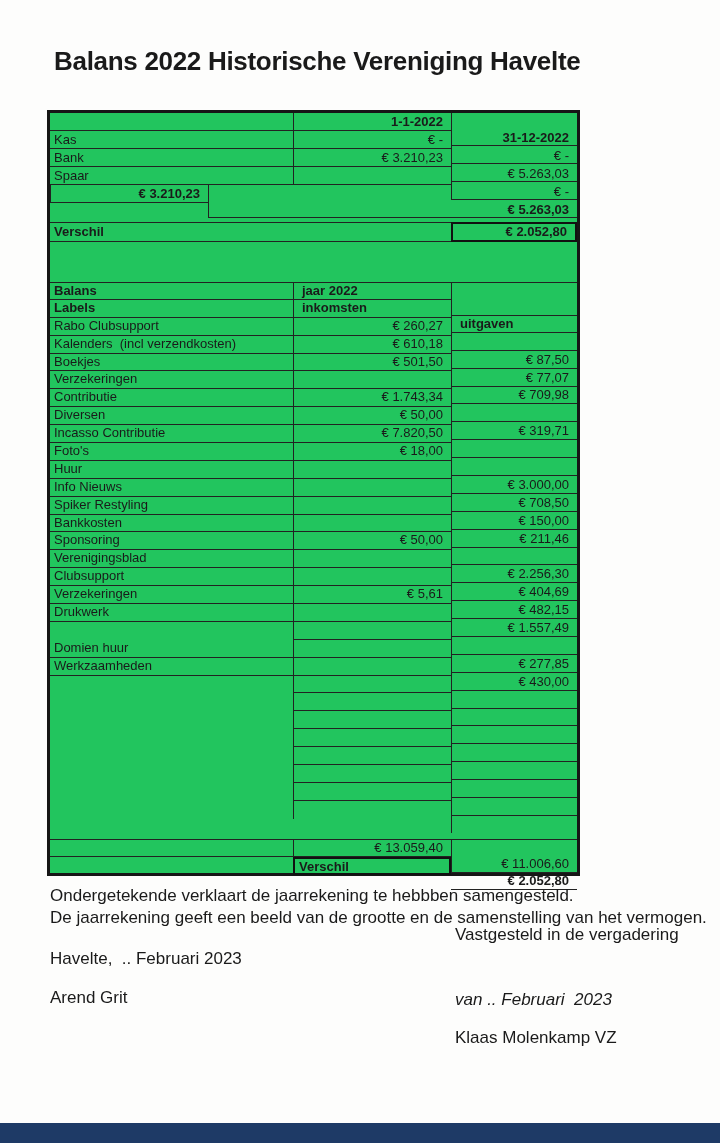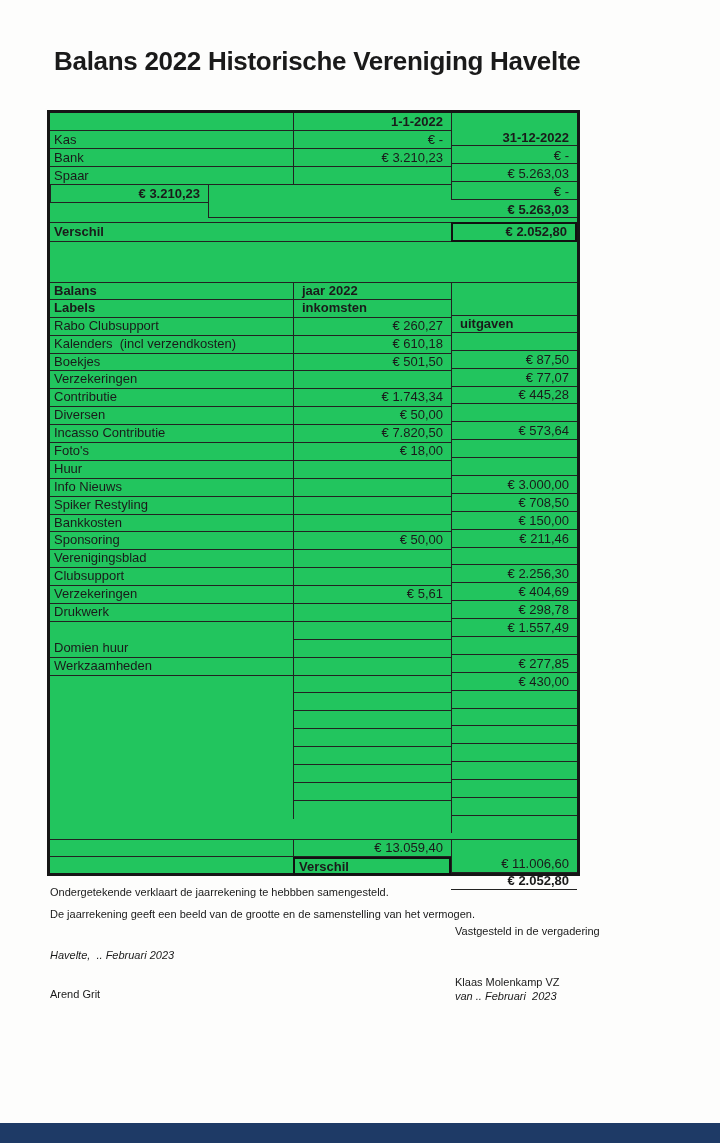--- a/index.html
+++ b/index.html
@@ -30,21 +30,21 @@
   .blankrow.no-b .c2, .blankrow.no-b .c3 { border-bottom:none; }
   .trow { border-top:1px solid var(--bc);margin-top:20px; }
   .trow > div { border-bottom:1px solid var(--bc); }
   .gap19 { height:19px; } .gap20 { height:20px; }
   .verschil-top { height:20px; line-height:16px; }
   .vlabel { width:401px; padding:1px 4px; border-top:1px solid var(--bc); border-bottom:1px solid var(--bc); }
   .vbox { flex:1; padding:0 8px; border:2px solid #111; text-align:right; }
   .vbox2 { width:158px; padding:0 4px; border:2px solid #111; }
   .verschil-bottom .c1 { border:none; }
   .verschil-bottom .c3 { border-left:none; border-bottom:1px solid var(--bc); }
-  .note { position:absolute; font-size:11px; white-space:pre-wrap; }
+  .note { position:absolute; font-size:17px; white-space:pre-wrap; }
   .bottom-bar { position:absolute; left:0; bottom:0; width:720px; height:20px; }
 </style>
 </head>
 <body>
 
 <h1 class="title">Balans 2022 Historische Vereniging Havelte</h1>
 
 <div class="frame">
 
   <div class="row header-row">
@@ -106,31 +106,31 @@
         <div class="c3 right">€ 87,50</div>
       </div>
       <div class="row drow">
         <div class="c1">Boekjes</div>
         <div class="c2 right">€ 501,50</div>
         <div class="c3 right">€ 77,07</div>
       </div>
       <div class="row drow">
         <div class="c1">Verzekeringen</div>
         <div class="c2 right"></div>
-        <div class="c3 right">€ 445,28</div>
+        <div class="c3 right">€ 709,98</div>
       </div>
       <div class="row drow">
         <div class="c1">Contributie</div>
         <div class="c2 right">€ 1.743,34</div>
         <div class="c3 right"></div>
       </div>
       <div class="row drow">
         <div class="c1">Diversen</div>
         <div class="c2 right">€ 50,00</div>
-        <div class="c3 right">€ 573,64</div>
+        <div class="c3 right">€ 319,71</div>
       </div>
       <div class="row drow">
         <div class="c1">Incasso Contributie</div>
         <div class="c2 right">€ 7.820,50</div>
         <div class="c3 right"></div>
       </div>
       <div class="row drow">
         <div class="c1">Foto's</div>
         <div class="c2 right">€ 18,00</div>
         <div class="c3 right"></div>
@@ -166,21 +166,21 @@
         <div class="c3 right">€ 2.256,30</div>
       </div>
       <div class="row drow">
         <div class="c1">Clubsupport</div>
         <div class="c2 right"></div>
         <div class="c3 right">€ 404,69</div>
       </div>
       <div class="row drow">
         <div class="c1">Verzekeringen</div>
         <div class="c2 right">€ 5,61</div>
-        <div class="c3 right">€ 298,78</div>
+        <div class="c3 right">€ 482,15</div>
       </div>
       <div class="row drow">
         <div class="c1">Drukwerk</div>
         <div class="c2 right"></div>
         <div class="c3 right">€ 1.557,49</div>
       </div>
       <div class="row blankrow">
         <div class="c1"></div>
         <div class="c2 right"></div>
         <div class="c3 right"></div>
@@ -244,19 +244,19 @@
 
   <div class="row verschil-bottom">
     <div class="c1"></div>
     <div class="vbox2 bold">Verschil</div>
     <div class="c3 right bold">€ 2.052,80</div>
   </div>
 </div>
 
 <div class="note" style="left:50px; top:886px;">Ondergetekende verklaart de jaarrekening te hebbben samengesteld.</div>
 <div class="note" style="left:50px; top:908px;">De jaarrekening geeft een beeld van de grootte en de samenstelling van het vermogen.</div>
-<div class="note" style="left:50px; top:949px;font-style:italic;">Havelte,  .. Februari 2023</div>
+<div class="note" style="left:50px; top:949px;">Havelte,  .. Februari 2023</div>
 <div class="note" style="left:50px; top:988px;">Arend Grit</div>
 <div class="note" style="left:455px; top:905px;margin-top:20px;">Vastgesteld in de vergadering</div>
 <div class="note" style="left:455px; top:990px;font-style:italic;">van .. Februari  2023</div>
-<div class="note" style="left:455px; top:976px;text-align:center;">Klaas Molenkamp VZ</div>
+<div class="note" style="left:455px; top:1028px;text-align:center;">Klaas Molenkamp VZ</div>
 
 <div class="bottom-bar" style="background: rgb(30, 58, 102);"></div>
 
 </body></html>

